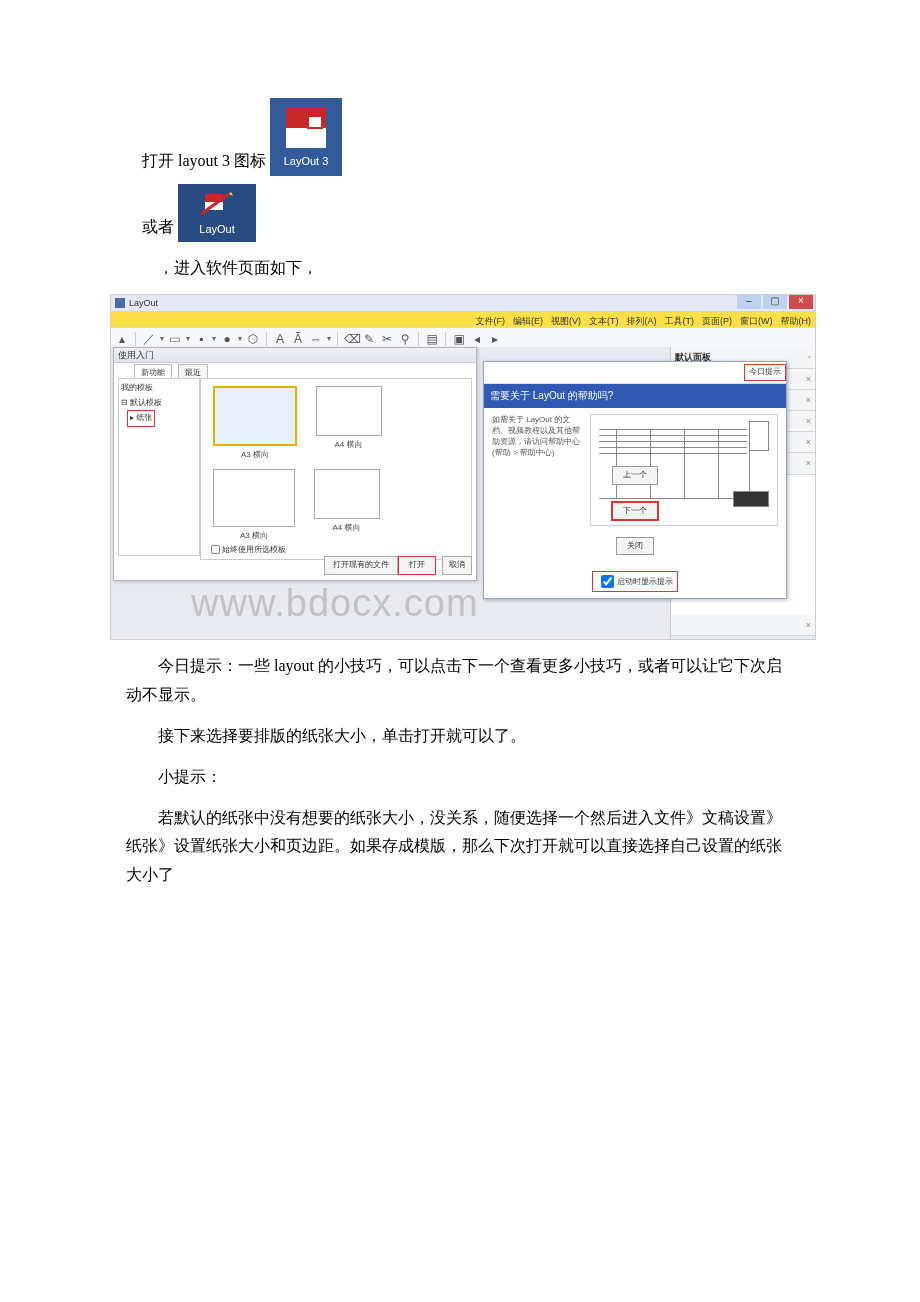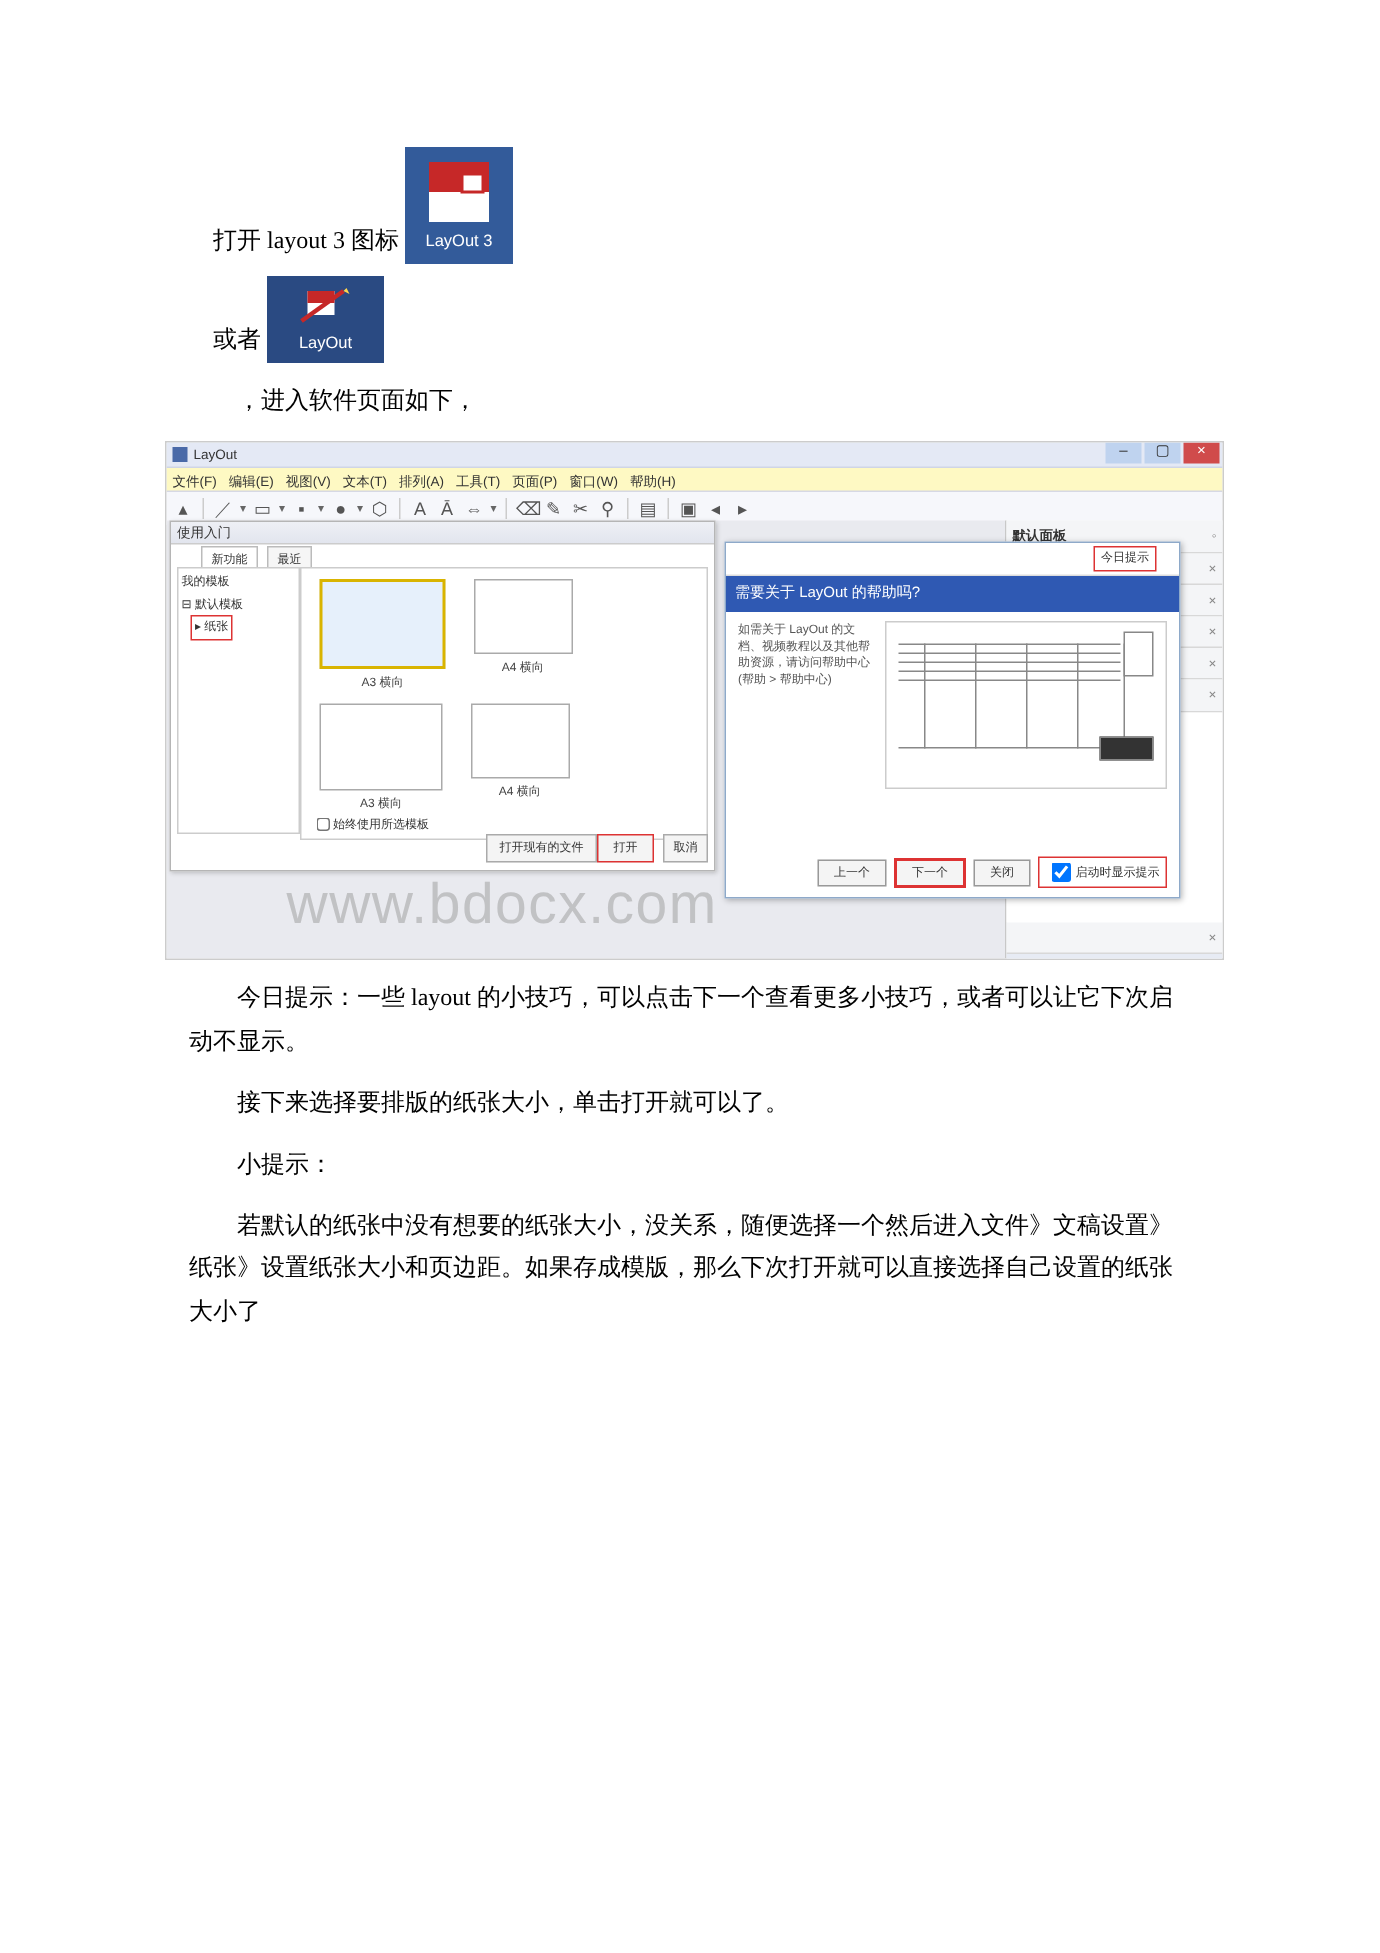--- a/index.html
+++ b/index.html
@@ -58,26 +58,27 @@
   }
   .title-bar .app-icon { width:10px; height:10px; background:#4a6aa8; margin-right:4px; display:inline-block; }
   .title-bar .title-text { flex:1; font-size:9px; }
   .win-btns { position:absolute; right:2px; top:0; display:flex; gap:2px; }
   .win-btn { width:24px; height:14px; text-align:center; font-size:10px; line-height:12px; }
   .win-btn.min { background:#bfd3ef; }
   .win-btn.max { background:#bfd3ef; }
   .win-btn.close { background:#d04b4b; color:#fff; }
 
   .menu-bar {
-    background:#fef9c3;
+    background:#fde047;
     height:13px;
     padding: 1px 4px;
     border-bottom:1px solid #d6d8e4;
     display:flex;
     gap:8px;
+    justify-content:flex-end;
   }
   .menu-bar span { font-size:9px; }
 
   .tool-bar {
     background:#f6f7fb;
     height:22px;
     border-bottom:1px solid #d0d0d0;
     display:flex;
     align-items:center;
     gap:4px;
@@ -147,35 +148,36 @@
 
   .dialog2 {
     position:absolute;
     left:372px; top:14px;
     width:302px; height:236px;
     background:#fff;
     border:1px solid #8ea9c9;
     box-shadow:1px 1px 4px rgba(0,0,0,.3);
   }
   .d2-top {
-    display:flex; justify-content:flex-end; padding:2px 15px;
+    display:flex; justify-content:flex-end; padding:2px 0;
     border-bottom:1px solid #ddd;
     align-items:flex-end;
   }
   .d2-today { border:1px solid #d33; font-size:8px; padding:0 4px; }
   .d2-head {
     background:#2f59b3; color:#fff; padding:3px 6px; font-size:10px;
   }
   .d2-body { padding:6px 8px; display:flex; gap:8px; }
   .d2-text { font-size:8px; color:#555; width:90px; line-height:1.4; }
   .d2-img { flex:1; border:1px solid #ccc; height:110px; background:#fff; position:relative; }
   .d2-bot {
     position:absolute; left:8px; right:8px; bottom:6px;
-    display:flex; justify-content:flex-end; align-items:center; gap:5px;
+    display:flex; justify-content:flex-end; align-items:center; gap:16px;
     font-size:8px;
+    flex-direction:column;
   }
   .d2-bot .chkwrap{ border:1px solid #d33; padding: 0 4px; display:flex; align-items:center;}
   .d2-btn { border:1px solid #999; background:#f4f4f4; padding:1px 10px; }
   .d2-btn.next { border:2px solid #d33; }
 
   .watermark {
     position:absolute;
     left:80px; top:222px;
     font-size:38px;
     font-family: Arial, sans-serif;

